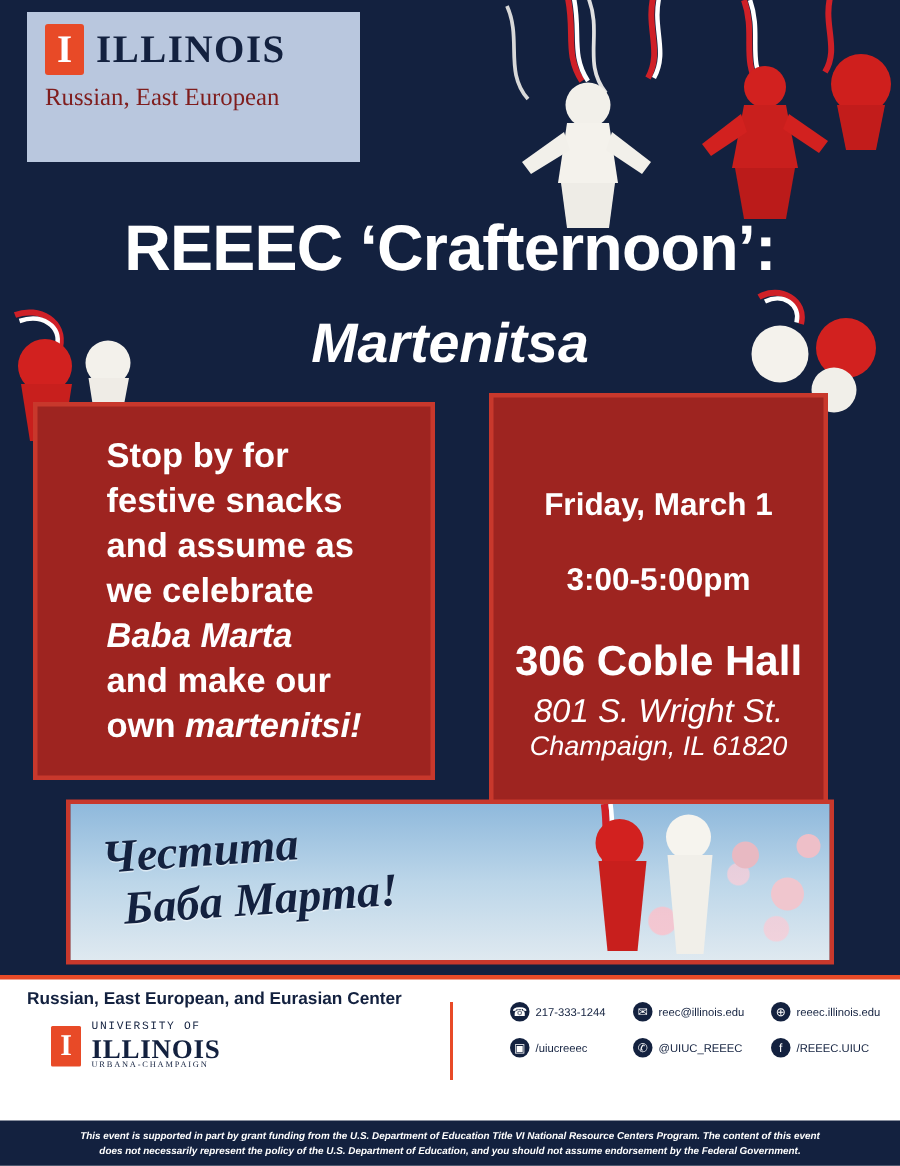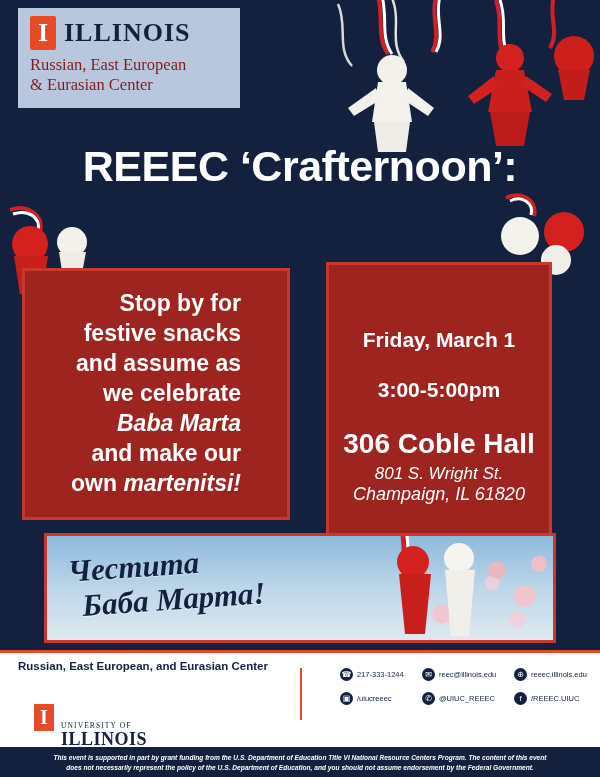--- a/index.html
+++ b/index.html
@@ -69,39 +69,39 @@
   .box {
     position: absolute;
     background: #9e2420;
     border: 3px solid #c8382c;
   }
   .box-left {
     left: 22px; top: 268px; width: 268px; height: 252px;
     display: flex; align-items: center; justify-content: center;
   }
   .box-left-inner {
-    text-align: right;
+    text-align: left;
     color: #ffffff;
     font-size: 23px;
     font-weight: bold;
     line-height: 1.30;
     padding: 0 8px;
   }
   .ital { font-style: italic; }
   
   .box-right {
     left: 326px; top: 262px; width: 226px; height: 308px;
     display: flex; flex-direction: column; align-items: center; justify-content: center;
     color: #fff;
     text-align: center;
   }
   .ev-date { font-size: 21px; font-weight: bold; }
   .ev-time { font-size: 21px; font-weight: bold; margin-top: 26px; }
   .ev-place { font-size: 28px; font-weight: bold; margin-top: 26px; }
-  .ev-addr1 { font-size: 17px; font-style: italic; margin-top: 4px; }
+  .ev-addr1 { font-size: 22px; font-style: italic; margin-top: 4px; }
   .ev-addr2 { font-size: 18px; font-style: italic; }
   
   .banner {
     position: absolute; left: 44px; top: 533px;
     width: 512px; height: 110px;
     border: 3px solid #c8382c;
     background: linear-gradient(180deg, #9fc4e2 0%, #cfe0ee 45%, #e8eef3 100%);
     overflow: hidden;
   }
   .banner-sky {
@@ -143,21 +143,21 @@
   .footer-logo {
     position: absolute; left: 34px; top: 32px;
     display: flex; align-items: center; gap: 7px;
   }
   .f-logo-i {
     width: 20px; height: 27px; background: #e84a27; color: #fff;
     font-family: "Liberation Serif", serif; font-weight: bold; font-size: 20px;
     line-height: 27px; text-align: center; border-radius: 1px;
   }
   .f-logo-text { line-height: 1.02; color: #13213f; }
-  .f-logo-uni { font-size: 7.5px; letter-spacing: 1.1px; font-family: Liberation Serif, serif; margin-top: 40px; }
+  .f-logo-uni { font-size: 7.5px; letter-spacing: 1.1px; font-family: Liberation Mono, monospace; }
   .f-logo-ill { font-size: 18px; font-weight: bold; font-family: "Liberation Serif", serif; letter-spacing: 0.5px; }
   .f-logo-uc { font-size: 5.6px; letter-spacing: 1.2px; font-family: "Liberation Serif", serif; }
   .footer-div {
     position: absolute; left: 300px; top: 18px; width: 2px; height: 52px; background: #e84a27;
   }
   .contacts {
     position: absolute; left: 340px; top: 18px; width: 250px;
     font-size: 7.5px; color: #13213f;
   }
   .c-row { display: flex; align-items: center; margin-bottom: 11px; }
@@ -233,25 +233,25 @@
     <circle cx="70" cy="72" r="15" fill="#f1efe9"></circle>
   </svg>
 
   <div class="logo-block">
     <div class="logo-row">
       <div class="logo-i">I</div>
       <div class="logo-word">ILLINOIS</div>
     </div>
     <div class="logo-sub">
       <div>Russian, East European</div>
-      <div>&amp; Eurasian Center</div>
     </div>
   </div>
 
   <div class="title-main">REEEC ‘Crafternoon’:</div>
+  <div class="title-sub">Martenitsa</div>
 
   <div class="box box-left">
     <div class="box-left-inner">
       <div>Stop by for</div>
       <div>festive snacks</div>
       <div>and assume as</div>
       <div>we celebrate</div>
       <div class="ital">Baba Marta</div>
       <div>and make our</div>
       <div>

